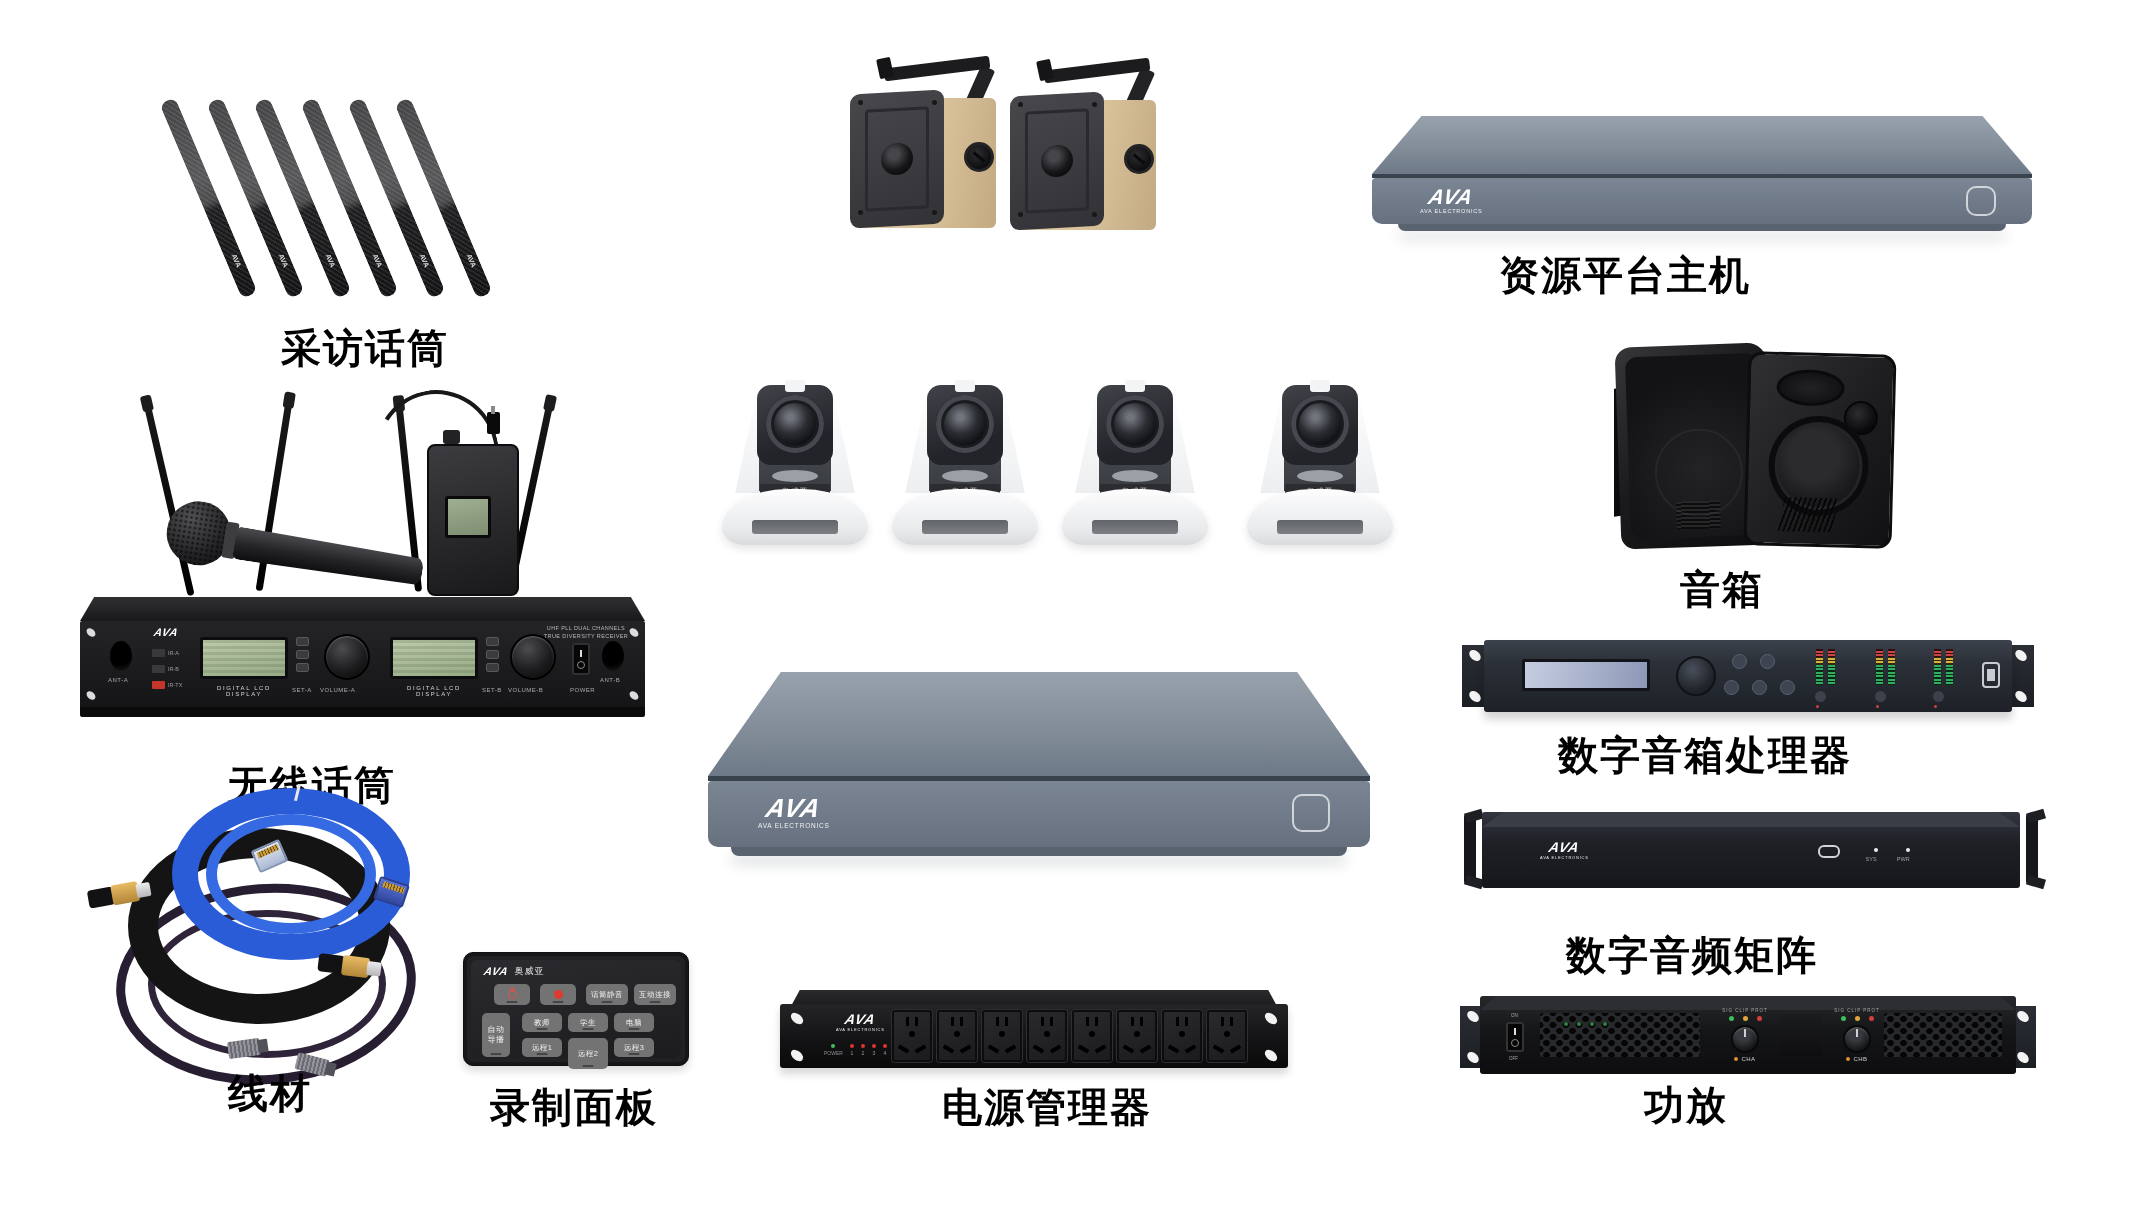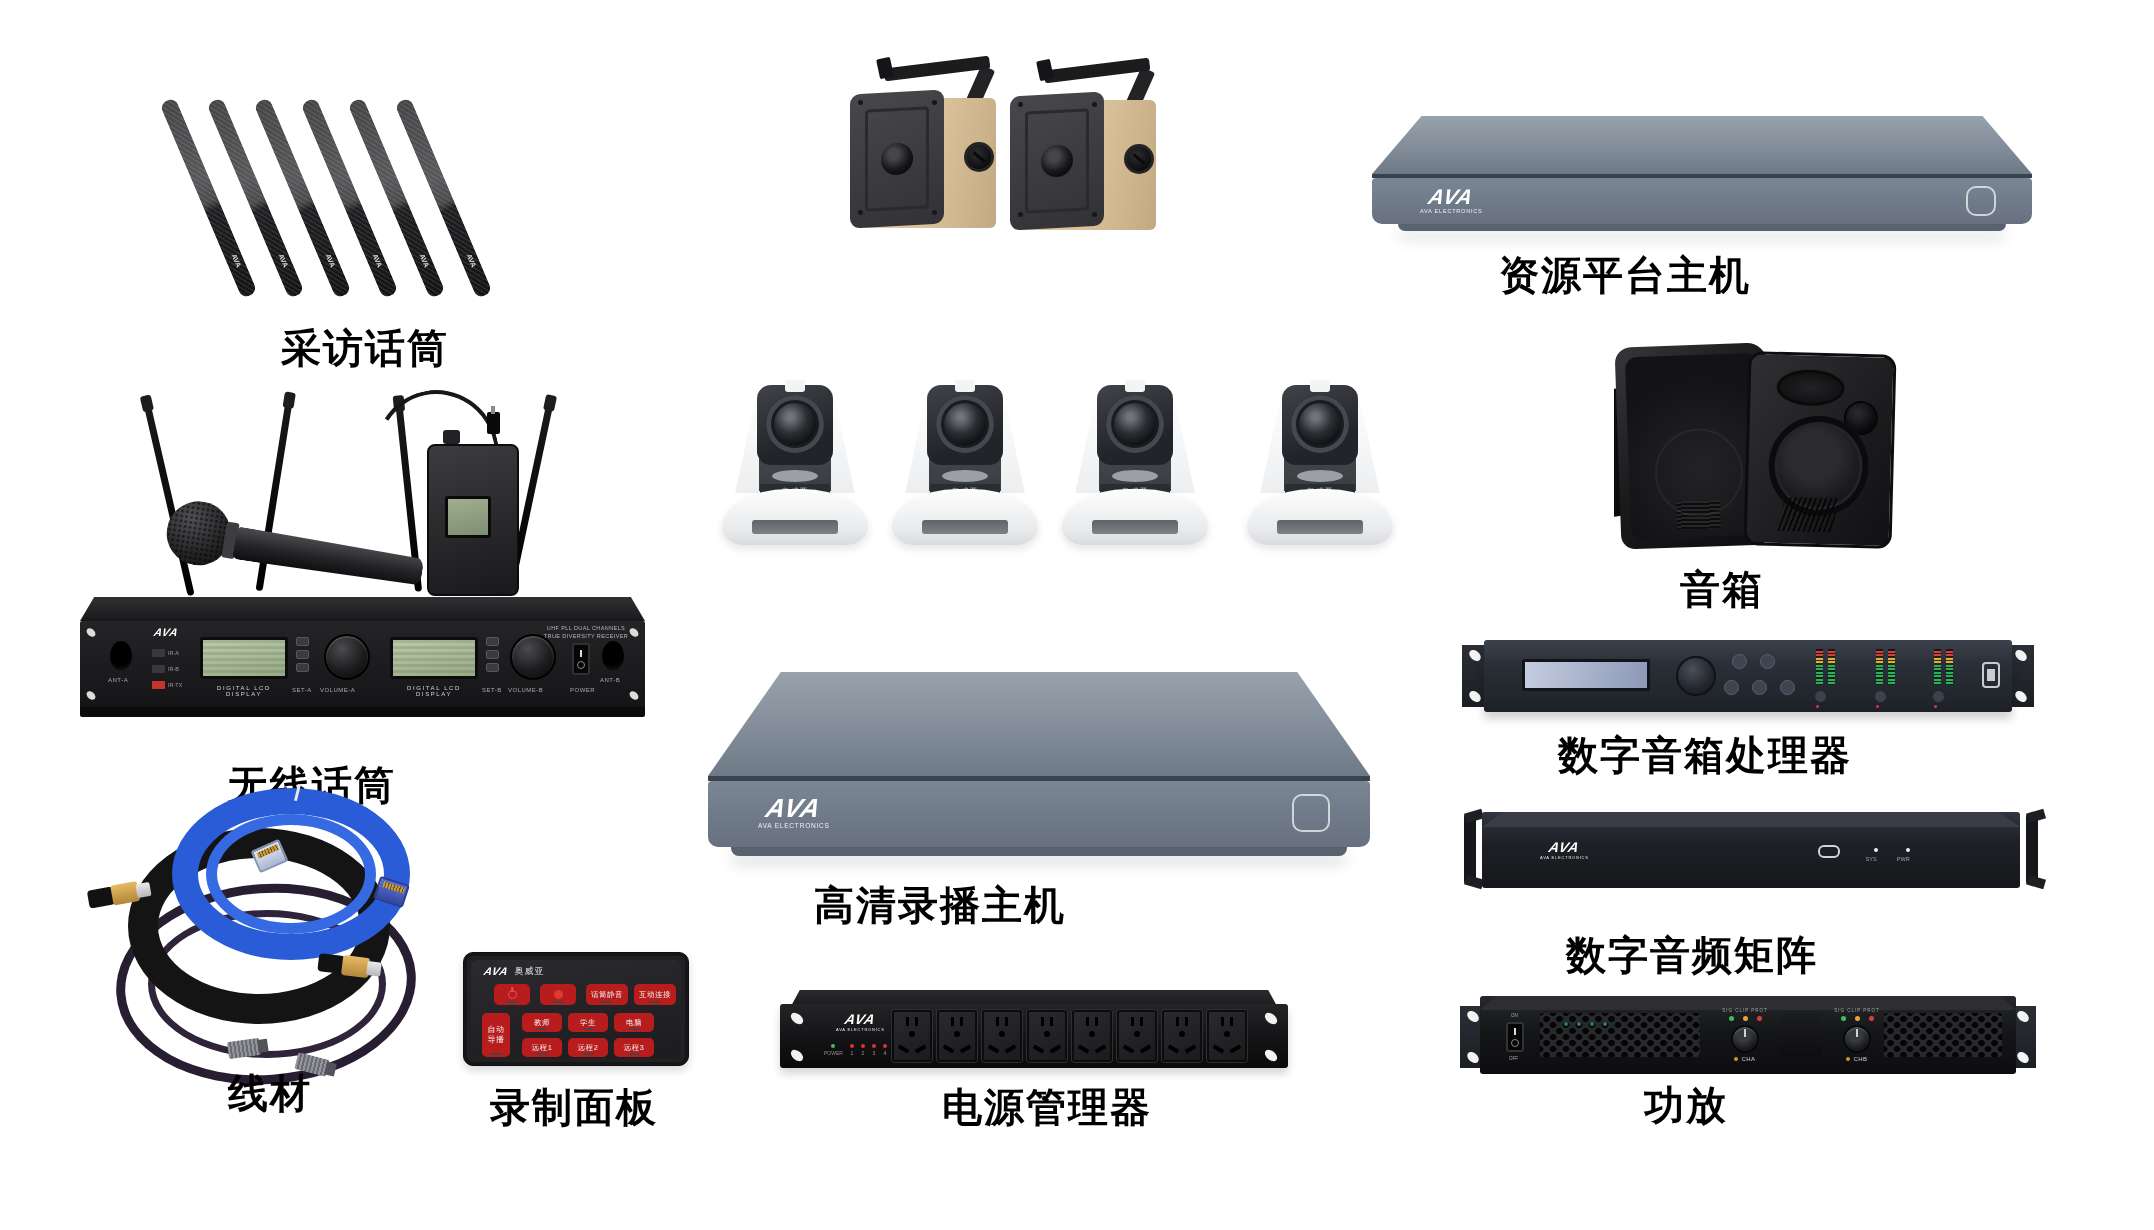--- a/index.html
+++ b/index.html
@@ -214,22 +214,22 @@
     background:repeating-linear-gradient(90deg,#94949c 0 2px,#6b6b73 2px 4px);}
   .bnc::after{content:"";position:absolute;left:30px;top:2px;width:10px;height:13px;background:#52525a;border-radius:1px;}
 
   
   .rp{position:absolute;left:463px;top:952px;width:226px;height:114px;background:#212124;border-radius:10px;
     border:1px solid #0e0e10;box-shadow:inset 0 0 0 3px #161618,0 5px 9px rgba(0,0,0,.14);}
   .rp-plate{position:absolute;left:7px;top:7px;right:7px;bottom:7px;border-radius:7px;
     background:linear-gradient(170deg,#2b2b2f,#1c1c1f);}
   .rp-brand{position:absolute;left:20px;top:12px;display:flex;align-items:center;gap:6px;color:#e3e3e4;}
   .rp-brand .cn{font-size:9px;letter-spacing:1px;}
-  .rp-btn{position:absolute;background:#b91c1c;border-radius:5px;display:flex;align-items:center;justify-content:center;
-    color:#f0f0f1;font-size:7.5px;letter-spacing:.5px;font-family:Liberation Mono, monospace;}
+  .rp-btn{position:absolute;background:#737373;border-radius:5px;display:flex;align-items:center;justify-content:center;
+    color:#f0f0f1;font-size:7.5px;letter-spacing:.5px;}
   .rp-btn::after{content:"";position:absolute;bottom:2px;left:50%;width:11px;height:2px;background:#454548;
     border-radius:1px;transform:translateX(-50%);}
   .rp-power{width:9px;height:9px;border:1.5px solid #e65045;border-radius:50%;position:relative;}
   .rp-power::before{content:"";position:absolute;left:50%;top:-4px;width:1.5px;height:5px;background:#e65045;
     transform:translateX(-50%);}
   .rp-rec{width:9px;height:9px;border-radius:50%;background:#e03a2e;}
   .rp-two{flex-direction:column;line-height:1.25;font-size:8px;}
 
   
   .pm-bevel{position:absolute;left:10px;right:10px;top:0;height:18px;background:linear-gradient(#2b2b2e,#1a1a1c);
@@ -527,21 +527,20 @@
     <div class="slate-seam" style="height:5px;"></div>
     <div class="slate-front" style="height:66px;">
       <div class="ava ava-lg abs" style="left:50px;top:14px;">
         <span class="g">AVA</span>
         <span class="s">AVA ELECTRONICS</span>
       </div>
       <span class="slate-btn" style="right:40px;top:13px;width:38px;height:38px;"></span>
     </div>
     <div class="slate-base" style="height:9px;width:93%;"></div>
   </div>
-  <div class="label" style="left:940px;top:878px;">高清录播主机</div>
 
   <div class="group" style="left:1466px;top:812px;width:570px;height:76px;">
     <span class="mx-handle" style="left:-2px;"></span>
     <span class="mx-handle" style="right:-2px;"></span>
     <div class="mx-body">
       <div class="ava ava-sm abs" style="left:58px;top:28px;">
         <span class="g">AVA</span>
         <span class="s">AVA ELECTRONICS</span>
       </div>
       <span class="mx-usb"></span>
@@ -594,21 +593,21 @@
     <div class="rp-btn" style="left:122px;top:31px;width:42px;height:21px;">话筒静音</div>
     <div class="rp-btn" style="left:170px;top:31px;width:42px;height:21px;">互动连接</div>
     <div class="rp-btn rp-two" style="left:18px;top:60px;width:28px;height:44px;">
       <span>自动</span>
       <span>导播</span>
     </div>
     <div class="rp-btn" style="left:58px;top:60px;width:40px;height:19px;">教师</div>
     <div class="rp-btn" style="left:104px;top:60px;width:40px;height:19px;">学生</div>
     <div class="rp-btn" style="left:150px;top:60px;width:40px;height:19px;">电脑</div>
     <div class="rp-btn" style="left:58px;top:85px;width:40px;height:19px;">远程1</div>
-    <div class="rp-btn" style="left:104px;top:85px;width:40px;height:19px;">远程2</div>
+    <div class="rp-btn" style="left:104px;top:85px;width:40px;height:31px;">远程2</div>
     <div class="rp-btn" style="left:150px;top:85px;width:40px;height:19px;">远程3</div>
   </div>
   <div class="label" style="left:574px;top:1080px;">录制面板</div>
 
   <div class="group" style="left:780px;top:990px;width:508px;height:86px;">
     <div class="pm-bevel"></div>
     <div class="pm-body">
       <span class="pm-hole" style="left:10px;top:10px;"></span>
       <span class="pm-hole" style="left:10px;bottom:8px;"></span>
       <span class="pm-hole" style="right:10px;top:10px;"></span>

